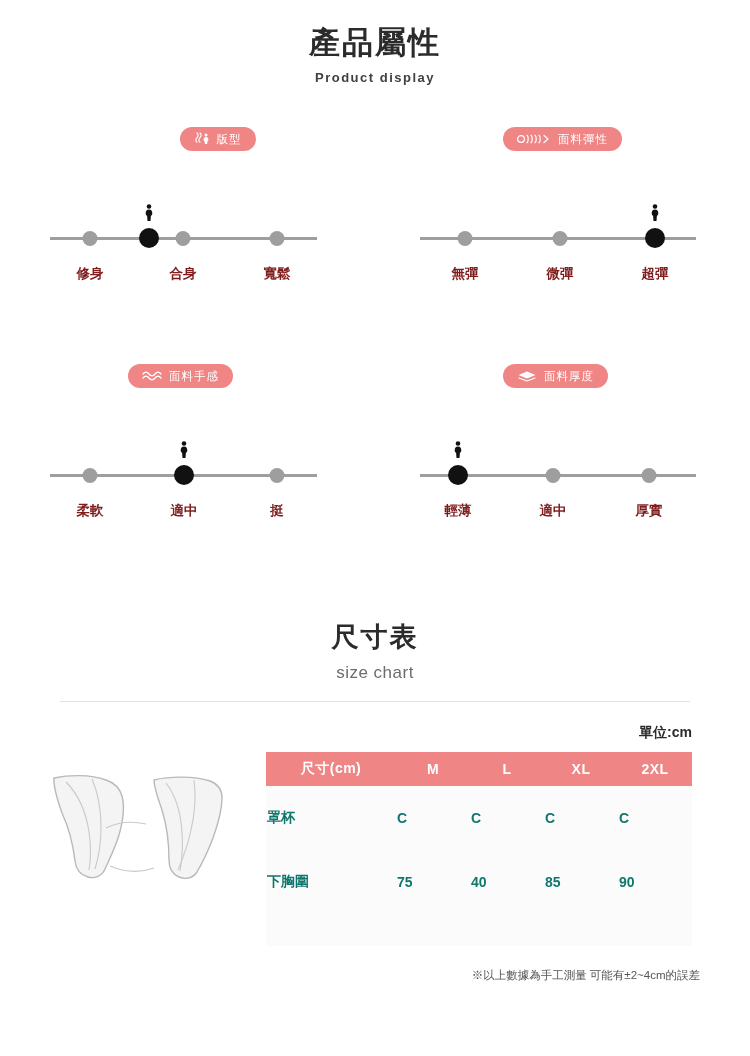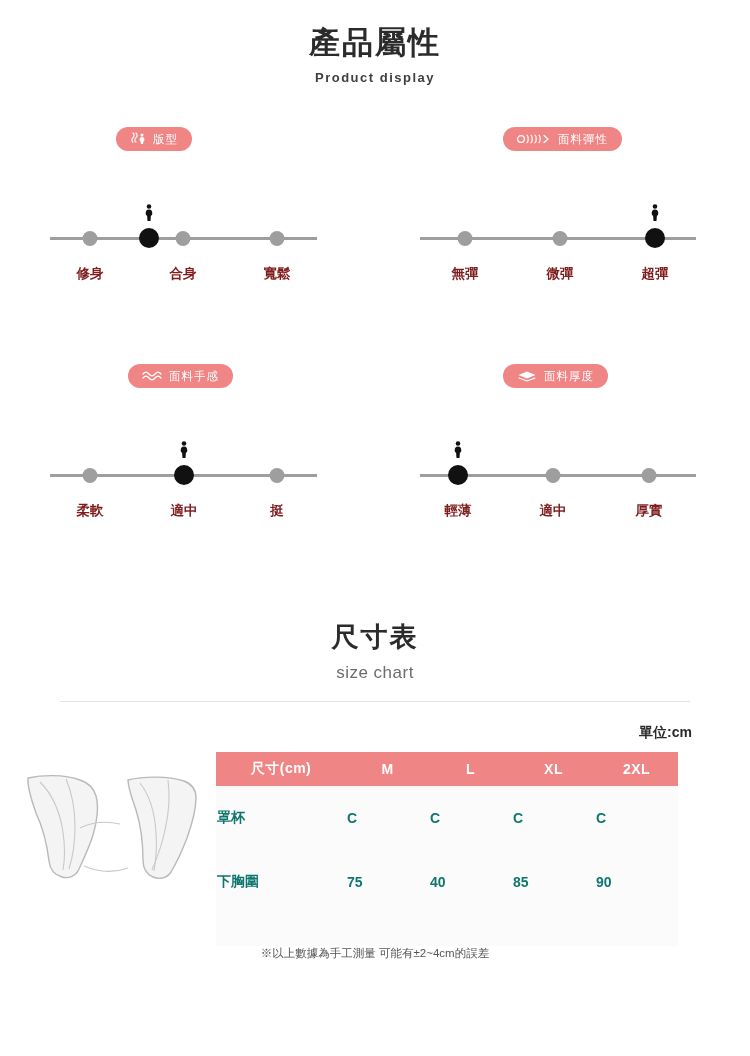--- a/index.html
+++ b/index.html
@@ -45,21 +45,21 @@
     background: #ef8585;
     color: #fff;
     border-radius: 14px;
     height: 24px;
     padding: 0 14px;
     font-size: 11.5px;
     letter-spacing: 1px;
     white-space: nowrap;
   }
   .pill-wrap { display: flex; }
-  .pill-wrap.c1 { padding-left: 116px; }
+  .pill-wrap.c1 { padding-left: 60px; justify-content: center; }
   .pill-wrap.c2 { padding-left: 128px; }
   .pill-wrap.c3 { padding-left: 128px; }
   .pill-wrap.c4 { padding-left: 128px; }
 
   .pill svg { display: block; }
 
   
   .scale {
     position: relative;
     margin-top: 62px;
@@ -127,22 +127,23 @@
     margin-top: 22px;
     font-size: 14px;
     color: #2b2b2b;
     font-weight: bold;
   }
 
   .chart-row {
     display: flex;
     align-items: flex-start;
     margin-top: 10px;
-    padding-left: 16px;
+    padding-left: 42px;
     padding-right: 58px;
+    gap: 24px;
   }
   .bra-art { width: 200px; padding-top: 18px; flex: none; }
 
   table.size-table {
     border-collapse: collapse;
     width: 462px;
     table-layout: fixed;
     background: #fbfbfb;
   }
   table.size-table th {
@@ -157,21 +158,23 @@
     text-align: left;
     font-size: 14px;
     color: #0f766e;
     height: 64px;
     font-weight: bold;
   }
   table.size-table tr.spacer td { height: 32px; }
   table.size-table col.c-first { width: 130px; }
 
   .footnote {
-    text-align: center;
+    text-align: right;
+    padding-right: 50px;
+    margin-top: 22px;
     font-size: 11.5px;
     color: #555;
   }
 </style>
 </head>
 <body>
 
 <div class="page">
 
   <div class="header">

